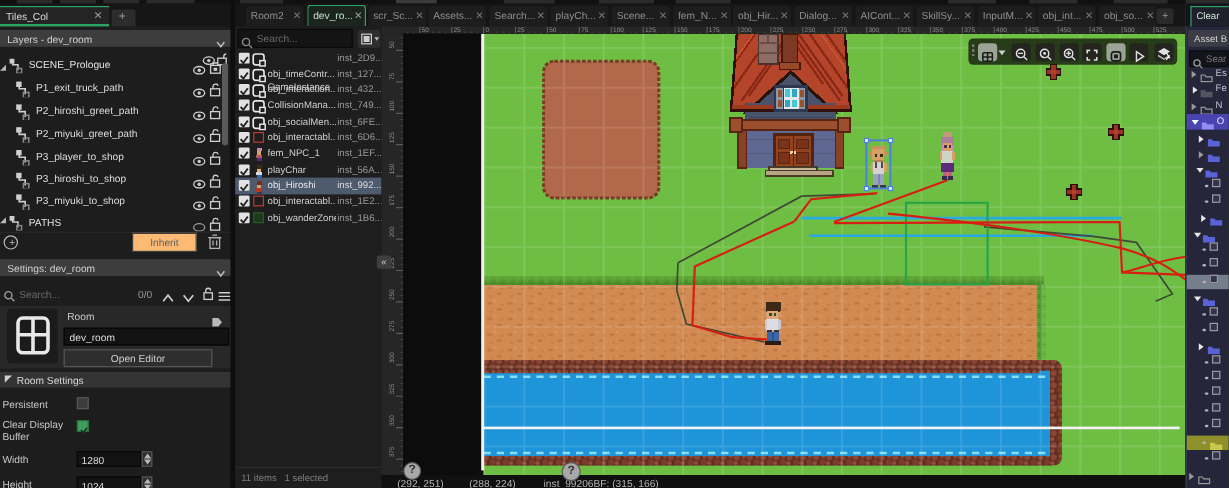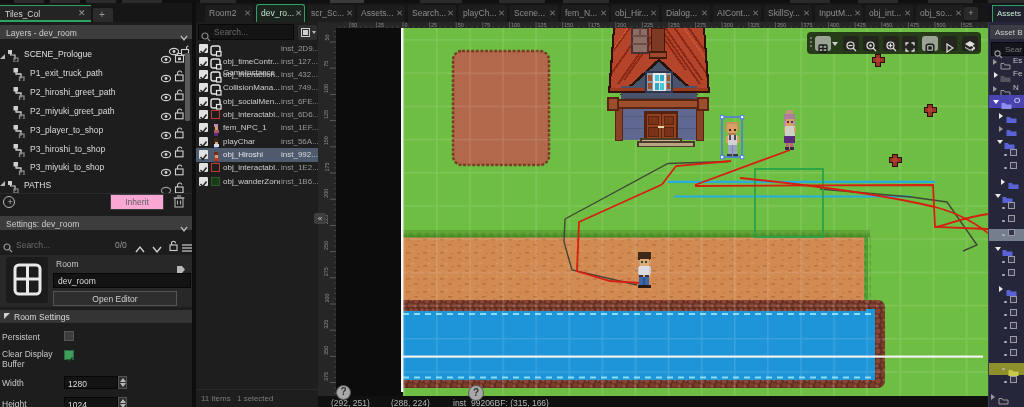--- a/index.html
+++ b/index.html
@@ -183,21 +183,21 @@
         <rect x="1.5" y="5" width="7.5" height="5.8" stroke="#d0d0d0" stroke-width="1.1" fill="none"></rect>
         <path d="M3.5 5 V3 A2.2 2.2 0 0 1 7.8 2.6" stroke="#d0d0d0" stroke-width="1.1" fill="none"></path>
       </svg></div>
 </div>
 <div class="ab" style="left:185px;top:53px;width:5px;height:68px;background:#5a5a5a;border-radius:2px;"></div>
 <div class="ab" style="left:185px;top:53px;width:5px;height:68px;background:#5a5a5a;border-radius:2px;"></div>
 
 <div class="ab" style="left:0;top:193px;width:192px;height:19px;background:#1d1d1d;border-top:1px solid #2a2a2a;"></div>
 <div class="ab" style="left:3px;top:196px;width:12px;height:12px;border:1.2px solid #b8b8b8;border-radius:50%;box-sizing:border-box;"></div>
 <div class="ab" style="left:7.5px;top:196.5px;color:#b8b8b8;font-size:9px;">+</div>
-<div class="ab" style="left:110px;top:194px;width:52px;height:14px;border:1px solid #3e3e3e;background:#f9a8d4;color:#5e5e5e;font-size:8.5px;text-align:center;line-height:14px;">Inherit</div>
+<div class="ab" style="left:110px;top:194px;width:52px;height:14px;border:1px solid #3e3e3e;background:#fdba74;color:#5e5e5e;font-size:8.5px;text-align:center;line-height:14px;">Inherit</div>
 <div class="ab" style="left:172px;top:194px;">
 <svg width="14" height="15">
       <g stroke="#b0b0b0" stroke-width="1.1" fill="none">
         <rect x="3" y="4" width="8" height="9"></rect>
         <line x1="1.5" y1="4" x2="12.5" y2="4"></line>
         <line x1="5" y1="2" x2="9" y2="2"></line>
         <line x1="5.5" y1="6.5" x2="5.5" y2="10.5"></line>
         <line x1="8.5" y1="6.5" x2="8.5" y2="10.5"></line>
       </g>
     </svg></div>
@@ -960,21 +960,21 @@
 <div class="ab" style="left:318px;top:396px;width:670px;height:11px;background:#101010;"></div>
 <div class="ab" style="left:331px;top:397.5px;color:#b4b4b4;font-size:8.5px;">(292, 251)</div>
 <div class="ab" style="left:391px;top:397.5px;color:#b4b4b4;font-size:8.5px;">(288, 224)</div>
 <div class="ab" style="left:453px;top:397.5px;color:#b4b4b4;font-size:8.5px;">inst_99206BF: (315, 166)</div>
 <div class="ab" style="left:336px;top:385px;width:15px;height:15px;border-radius:50%;background:#a8a8a8;border:1.5px solid #5a5a5a;box-sizing:border-box;color:#333;font-size:10px;font-weight:bold;text-align:center;line-height:12px;">?</div>
 <div class="ab" style="left:468px;top:385px;width:16px;height:16px;border-radius:50%;background:#a8a8a8;border:1.5px solid #5a5a5a;box-sizing:border-box;color:#333;font-size:10px;font-weight:bold;text-align:center;line-height:13px;">?</div>
 
 <div class="ab" style="left:988px;top:3px;width:36px;height:404px;background:#26263a;border-left:1px solid #3c3c50;box-sizing:border-box;"></div>
 <div class="ab" style="left:988px;top:3px;width:36px;height:19px;background:#14141c;"></div>
 <div class="ab" style="left:992px;top:5px;width:32px;height:17px;background:#20202c;border-top:1.5px solid #2ea463;border-left:1.5px solid #2ea463;box-sizing:border-box;"></div>
-<div class="ab" style="left:997px;top:9px;color:#cde9d6;font-size:8px;">Assets</div>
+<div class="ab" style="left:997px;top:9px;color:#cde9d6;font-size:8px;">Clear</div>
 <div class="ab" style="left:990px;top:25px;width:34px;height:14px;background:#3c3c46;"></div>
 <div class="ab" style="left:995px;top:28px;color:#cfcfcf;font-size:8px;white-space:nowrap;width:57px;overflow:hidden;">Asset B</div>
 <div class="ab" style="left:991px;top:42px;width:33px;height:14px;background:#14141c;border:1px solid #0a0a12;box-sizing:border-box;"></div>
 <div class="ab" style="left:994px;top:45px;"><svg width="9" height="9">
       <circle cx="3.5" cy="3.5" r="2.6" stroke="#9a9a9a" stroke-width="1.1" fill="none"></circle>
       <line x1="5.5" y1="5.5" x2="8" y2="8" stroke="#9a9a9a" stroke-width="1.1"></line>
     </svg></div>
 <div class="ab" style="left:1005px;top:44.5px;color:#777;font-size:8px;">Sear</div>
 <div class="ab" style="left:993px;top:59px;width:0;height:0;border-left:4px solid #9a9a9a;border-top:3.5px solid transparent;border-bottom:3.5px solid transparent;"></div>
 <div class="ab" style="left:1000px;top:56px;"><svg width="11" height="9">

